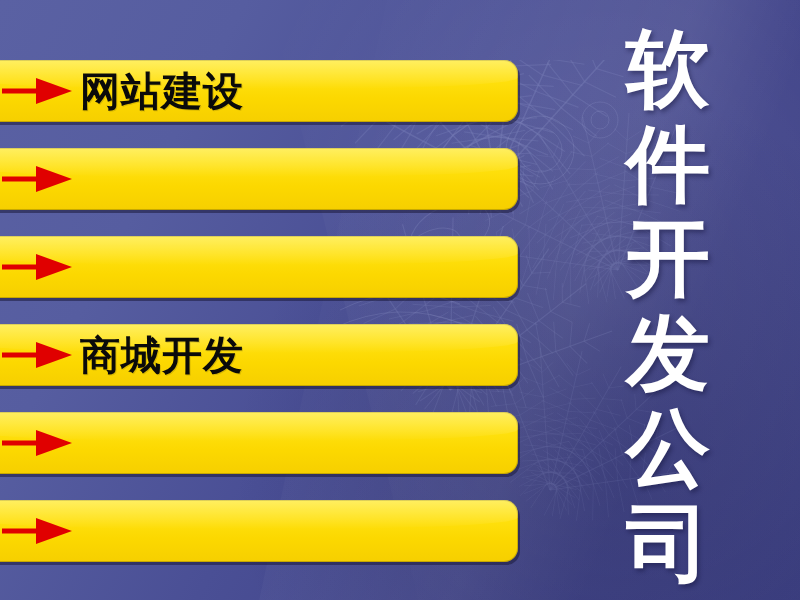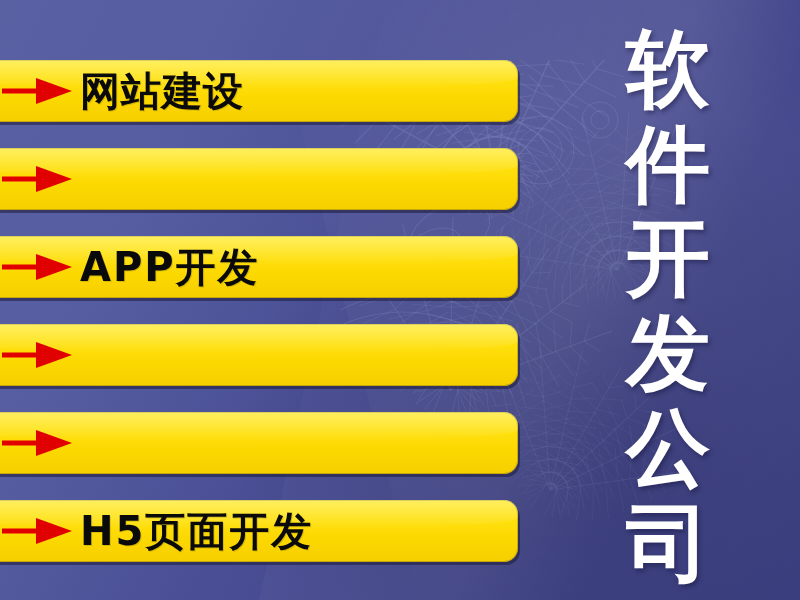--- a/index.html
+++ b/index.html
@@ -203,32 +203,32 @@
     </div>
 
     <div class="bar" style="top:236px;">
       <div class="bar-inner">
         <span class="arrow">
           <svg viewBox="0 0 74 30" xmlns="http://www.w3.org/2000/svg">
             <rect x="2" y="12.5" width="40" height="5" fill="#e00000"></rect>
             <path d="M36 2 L72 15 L36 28 Z" fill="#e00000"></path>
           </svg>
         </span>
-        <span class="bar-label latin-lead">APP开发</span>
       </div>
     </div>
 
     <div class="bar" style="top:324px;">
       <div class="bar-inner">
         <span class="arrow">
           <svg viewBox="0 0 74 30" xmlns="http://www.w3.org/2000/svg">
             <rect x="2" y="12.5" width="40" height="5" fill="#e00000"></rect>
             <path d="M36 2 L72 15 L36 28 Z" fill="#e00000"></path>
           </svg>
         </span>
+        <span class="bar-label">商城开发</span>
       </div>
     </div>
 
     <div class="bar" style="top:412px;">
       <div class="bar-inner">
         <span class="arrow">
           <svg viewBox="0 0 74 30" xmlns="http://www.w3.org/2000/svg">
             <rect x="2" y="12.5" width="40" height="5" fill="#e00000"></rect>
             <path d="M36 2 L72 15 L36 28 Z" fill="#e00000"></path>
           </svg>
@@ -237,21 +237,20 @@
     </div>
 
     <div class="bar" style="top:500px;">
       <div class="bar-inner">
         <span class="arrow">
           <svg viewBox="0 0 74 30" xmlns="http://www.w3.org/2000/svg">
             <rect x="2" y="12.5" width="40" height="5" fill="#e00000"></rect>
             <path d="M36 2 L72 15 L36 28 Z" fill="#e00000"></path>
           </svg>
         </span>
-        <span class="bar-label latin-lead">H5页面开发</span>
       </div>
     </div>
 
   </div>
 
   <div class="headline">
     <span class="headline-char">软</span>
     <span class="headline-char">件</span>
     <span class="headline-char">开</span>
     <span class="headline-char">发</span>

